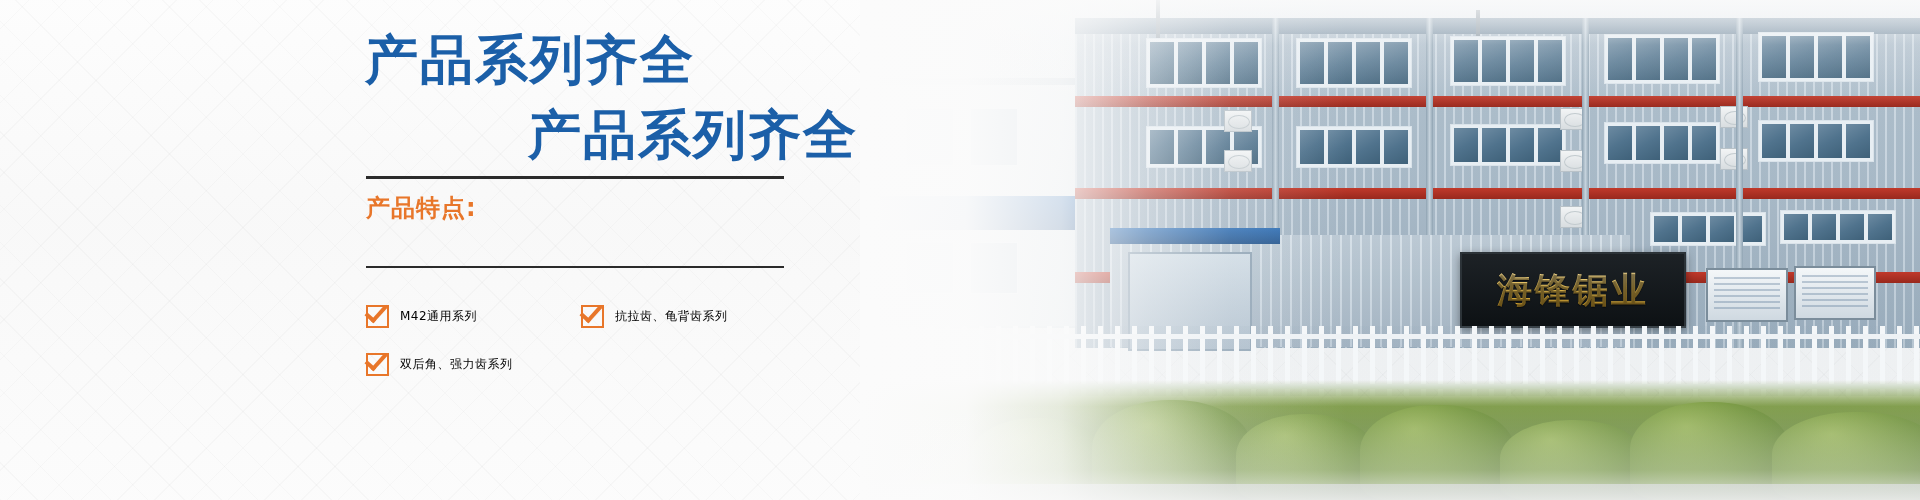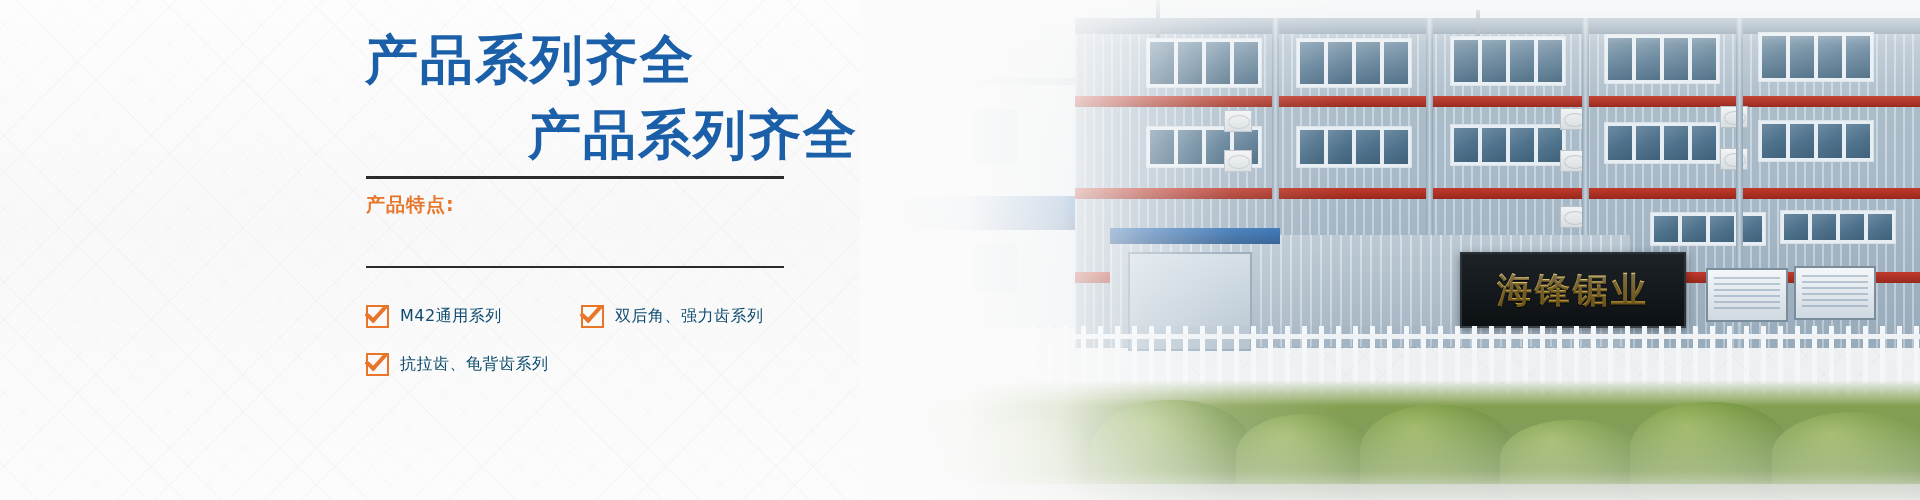--- a/index.html
+++ b/index.html
@@ -163,21 +163,21 @@
   #headline-2{left:528px;top:108px;}
 
   #divider-main{
     position:absolute;left:366px;top:176px;width:418px;height:3px;
     background:#2b2b2b;
   }
 
   #feature-label{
     position:absolute;left:366px;top:192px;
     font-family:"DejaVu Sans","Liberation Sans",sans-serif;
-    font-size:19px;font-weight:bold;color:#e8762a;letter-spacing:1px;
+    font-size:24px;font-weight:bold;color:#e8762a;letter-spacing:1px;
     white-space:nowrap;
   }
 
   #feature-desc{
     position:absolute;left:366px;top:232px;
     font-family:"DejaVu Sans","Liberation Sans",sans-serif;
     font-size:17px;color:#4a4a4a;letter-spacing:.5px;
     white-space:nowrap;
   }
 
@@ -197,21 +197,21 @@
     position:relative;width:19px;height:19px;flex:0 0 19px;
     border:2px solid #e8762a;margin-right:11px;
   }
   .chk:after{
     content:"";position:absolute;left:2px;top:-6px;
     width:8px;height:17px;border:solid #e8762a;border-width:0 4px 4px 0;
     transform:rotate(42deg);
   }
   .feature-text{
     font-family:"DejaVu Sans","Liberation Sans",sans-serif;
-    font-size:16px;color:#0c4a6e;letter-spacing:.5px;white-space:nowrap;
+    font-size:12px;color:#000000;letter-spacing:.5px;white-space:nowrap;
   }
 </style>
 </head>
 <body>
 
 <div id="banner">
 
   <div id="bg-pattern"></div>
   <div id="bg-sheen"></div>
 
@@ -376,24 +376,24 @@
     <div id="feature-list">
 
       <div class="feature-item">
         <span class="chk"></span>
         <span class="feature-text">M42通用系列</span>
       </div>
 
 
       <div class="feature-item">
         <span class="chk"></span>
-        <span class="feature-text">双后角、强力齿系列</span>
+        <span class="feature-text">抗拉齿、龟背齿系列</span>
       </div>
 
       <div class="feature-item">
         <span class="chk"></span>
-        <span class="feature-text">抗拉齿、龟背齿系列</span>
+        <span class="feature-text">双后角、强力齿系列</span>
       </div>
 
     </div>
   </div>
 
 </div>
 
 </body></html>

